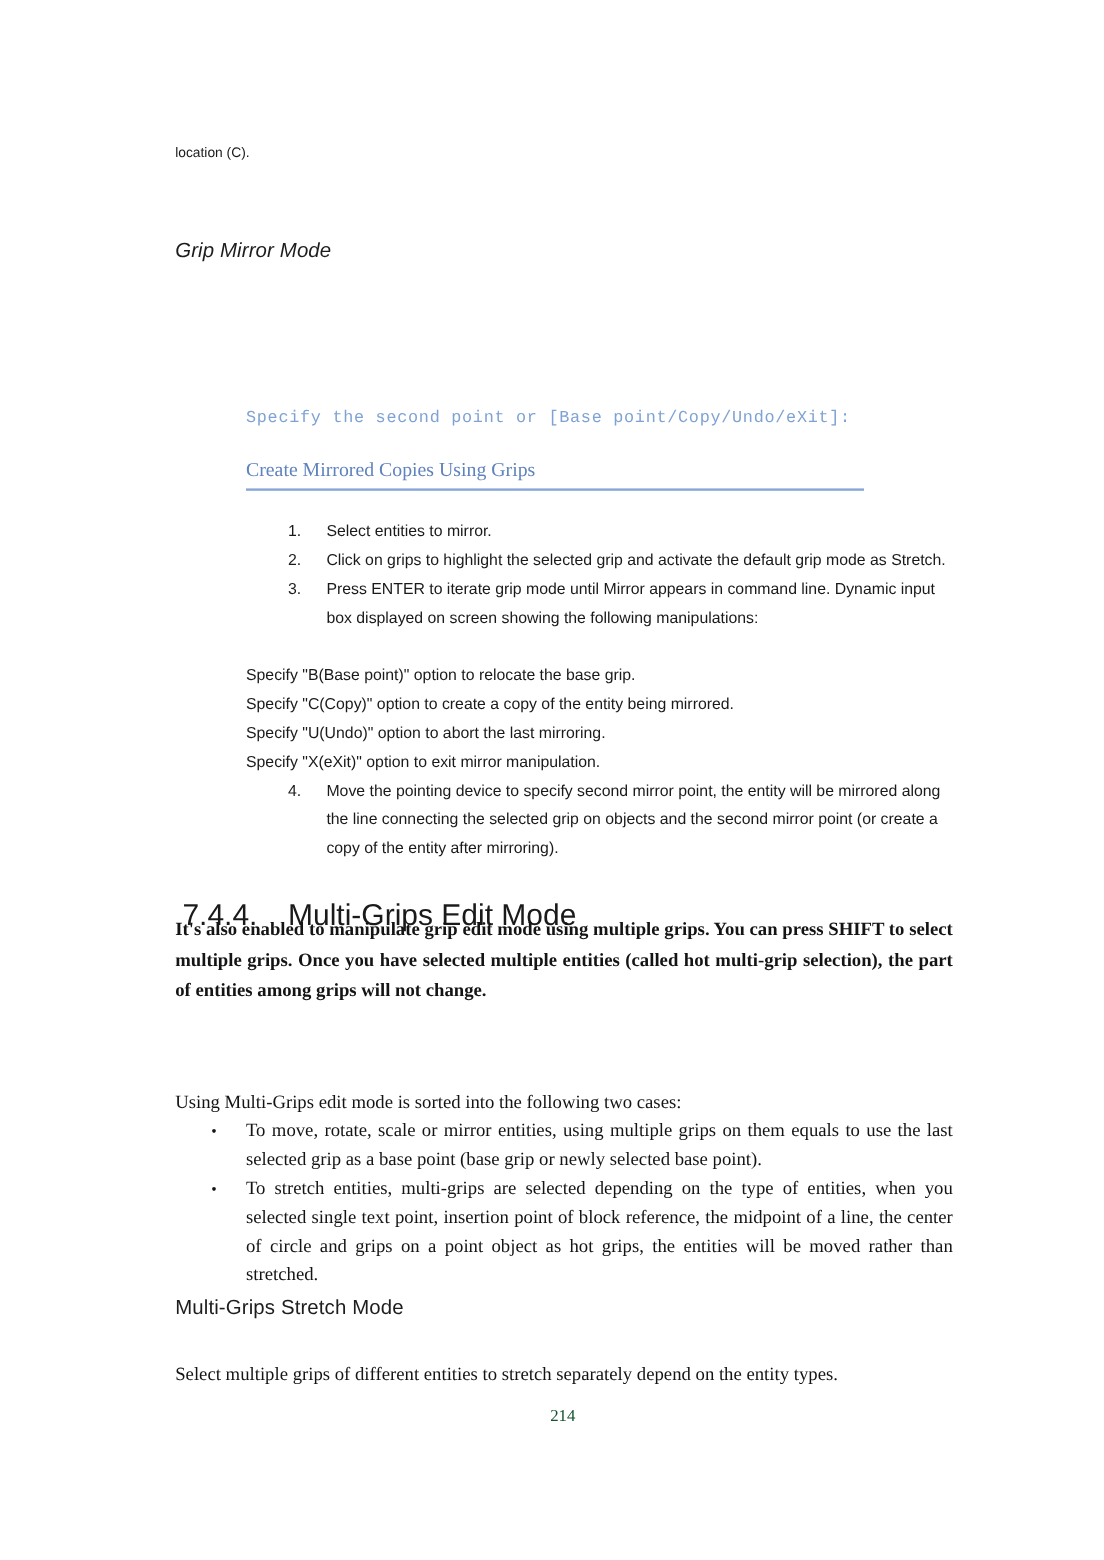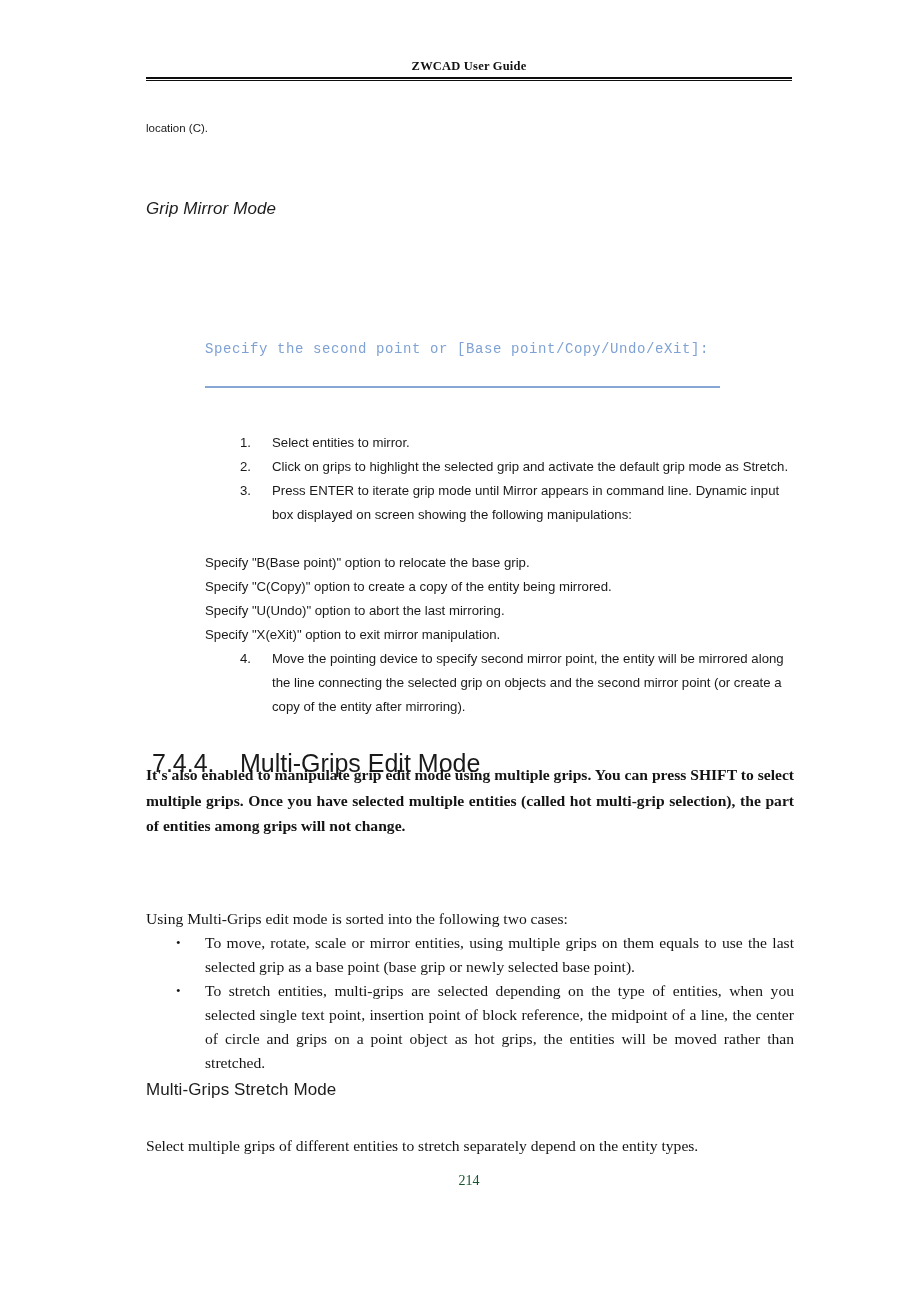--- a/index.html
+++ b/index.html
@@ -190,33 +190,30 @@
     font-family: "Liberation Serif", "DejaVu Serif", serif;
     font-size: 14px;
     color: #14532d;
   }
 </style>
 </head>
 <body>
 
 <div class="page">
 
-  <div class="header-area">
-    <div class="header-title">ZWCAD User Guide</div>
-    <div class="header-rule"></div>
-  </div>
 
   <div class="caption-line">location (C).</div>
 
   <div class="h3" style="top:199px;font-style:italic;">Grip Mirror Mode</div>
 
 
   <div class="cmd-prompt">Specify the second point or [Base point/Copy/Undo/eXit]:</div>
 
   <div class="blue-heading-wrap">
+    <div class="blue-heading">Create Mirrored Copies Using Grips</div>
     <div class="blue-rule"></div>
   </div>
 
   <div class="olist" style="top:431px;">
     <div class="oli">
       <span class="marker">1.</span>
       <span class="txt">Select entities to mirror.</span>
     </div>
     <div class="oli">
       <span class="marker">2.</span>

